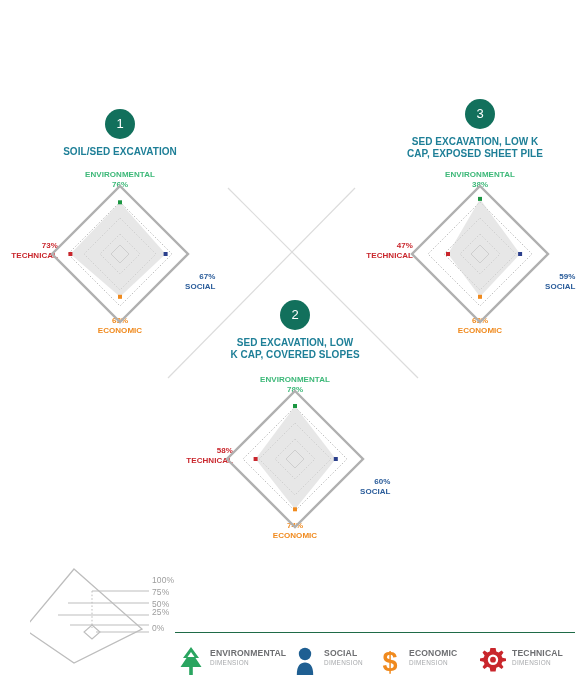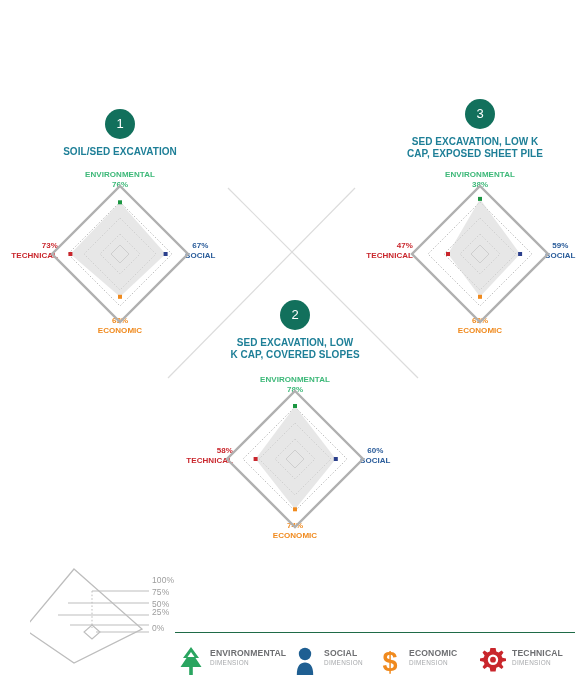--- a/index.html
+++ b/index.html
@@ -36,21 +36,21 @@
   .panel-title{
     position:absolute;text-align:center;
     font-size:10px;font-weight:700;color:#1e7f97;
     letter-spacing:0.05px;line-height:11.5px;
   }
   .axis-lab{
     position:absolute;font-size:8px;font-weight:700;
     line-height:9.6px;letter-spacing:0.05px;white-space:nowrap;
   }
   .lab-env{color:#3cb878;text-align:center;}
-  .lab-soc{color:#2a5c9a;text-align:center;}
+  .lab-soc{color:#2a5c9a;text-align:right;margin-top:31px;}
   .lab-eco{color:#f08a1e;text-align:center;}
   .lab-tec{color:#c9262c;text-align:right;}
 
   
   .scale-wrap{position:absolute;left:30px;top:565px;width:200px;height:110px;}
   .scale-lab{
     position:absolute;font-size:8.5px;color:#9d9d9d;
     text-align:right;width:34px;letter-spacing:0.1px;
   }
 

